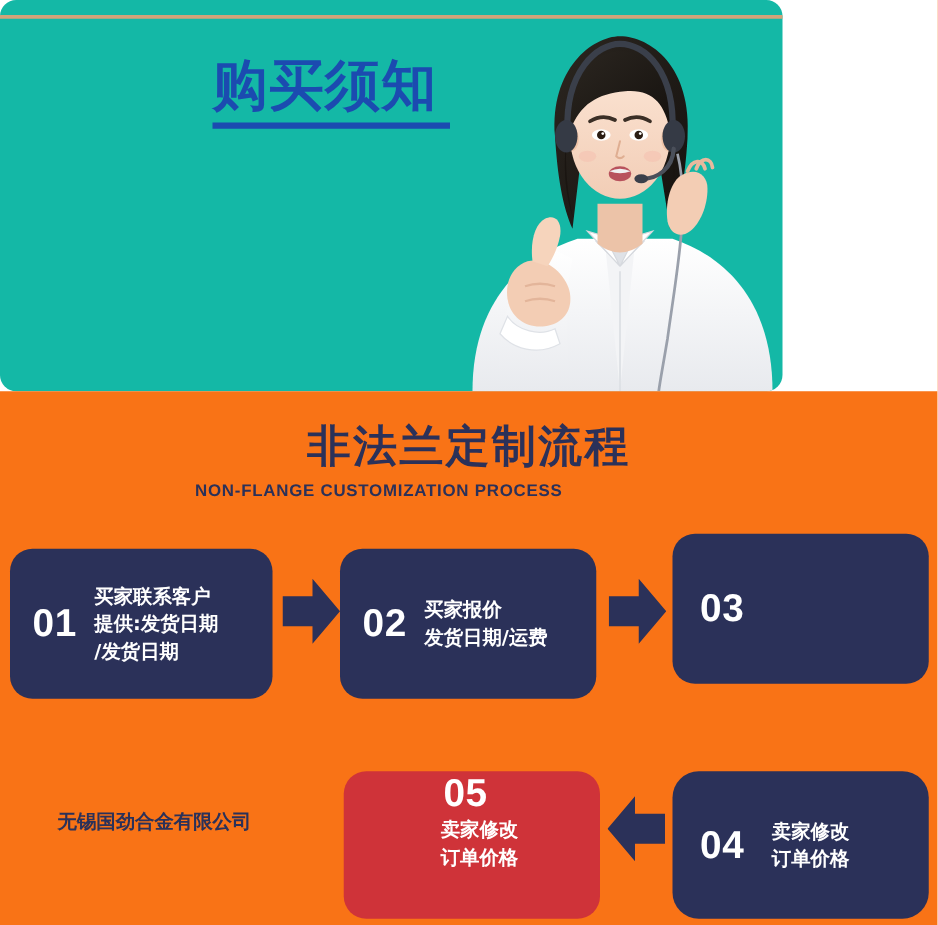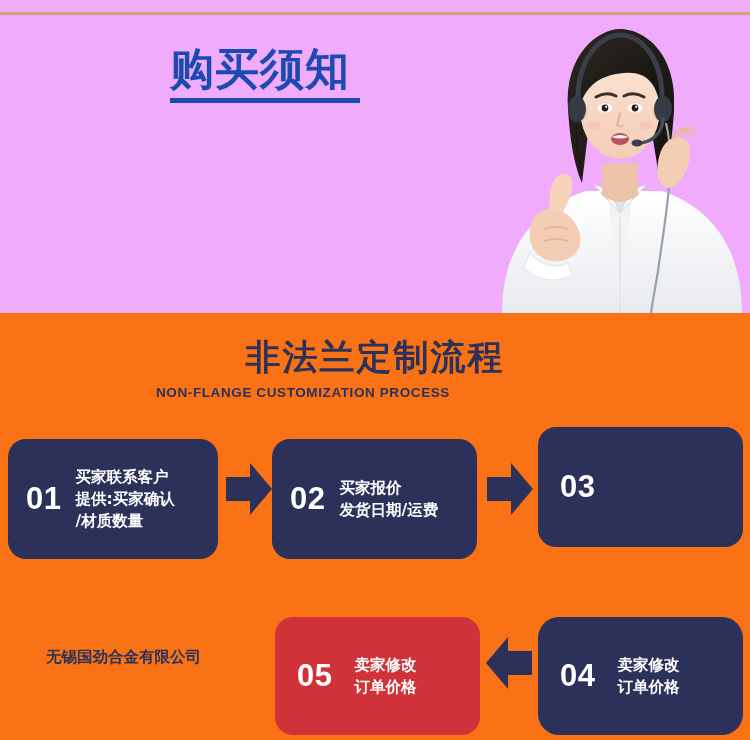--- a/index.html
+++ b/index.html
@@ -6,22 +6,22 @@
   html, body {
     width:750px; height:740px;
     background:#ffffff;
     font-family:"Liberation Sans","DejaVu Sans",sans-serif;
     overflow:hidden;
   }
   #page { position:relative; width:750px; height:740px; }
 
   
   .notice-section{
-    position:absolute; left:0; top:0; width:750px; height:313px;
-    background:#f0abfc; overflow:hidden;
+    position:absolute; left:0; top:0; width:626px; height:313px;
+    background:#14b8a6; overflow:hidden;border-radius:13px;
   }
   .gold-rule{
     position:absolute; left:0; top:12px; width:750px; height:3px;
     background:#d2a379;
   }
   .notice-title-wrap{
     position:absolute; left:170px; top:46px; width:300px;
   }
   .notice-title{
     font-size:44px; font-weight:bold; color:#1b4bb0;
@@ -77,21 +77,21 @@
     font-family:"DejaVu Sans","Liberation Sans",sans-serif;
     white-space:nowrap;
   }
 
   #box01{ left:8px;  top:116px; width:210px; height:120px; padding:0 12px 0 18px; }
   #box01 .pnum{ margin-right:14px; }
   #box02{ left:272px; top:116px; width:205px; height:120px; padding:0 10px 0 18px; }
   #box02 .pnum{ margin-right:14px; }
   #box03{ left:538px; top:104px; width:205px; height:120px; padding:0 10px 0 22px; }
   #box03 .pnum{ margin-right:22px; }
-  #box05{ left:275px; top:294px; width:205px; height:118px; padding:0 10px 0 22px; }
+  #box05{ left:275px; top:294px; width:205px; height:118px; padding:0 10px 0 22px;flex-direction:column; }
   #box05 .pnum{ margin-right:22px; }
   #box04{ left:538px; top:294px; width:205px; height:118px; padding:0 10px 0 22px;border-radius:21px; }
   #box04 .pnum{ margin-right:22px; }
 
   
   .arrow{ position:absolute; }
   .arrow svg{ display:block; }
   #arrow-1{ left:226px; top:148px; }
   #arrow-2{ left:487px; top:148px; }
   #arrow-3{ left:486px; top:322px; }
@@ -204,22 +204,22 @@
 
   <section class="process-section">
 
     <div class="proc-heading">非法兰定制流程</div>
     <div class="proc-subheading">NON-FLANGE CUSTOMIZATION PROCESS</div>
 
     <div class="pbox" id="box01">
       <span class="pnum">01</span>
       <span class="ptext">
         <span>买家联系客户</span><br>
-        <span>提供:买家确认</span><br>
-        <span>/材质数量</span>
+        <span>提供:发货日期</span><br>
+        <span>/发货日期</span>
       </span>
     </div>
 
     <div class="arrow" id="arrow-1">
       <svg width="46" height="56" viewBox="0 0 46 56" xmlns="http://www.w3.org/2000/svg">
         <path d="M0 16 L24 16 L24 2 L46 28 L24 54 L24 40 L0 40 Z" fill="#2b3159"></path>
       </svg>
     </div>
 
     <div class="pbox" id="box02">

